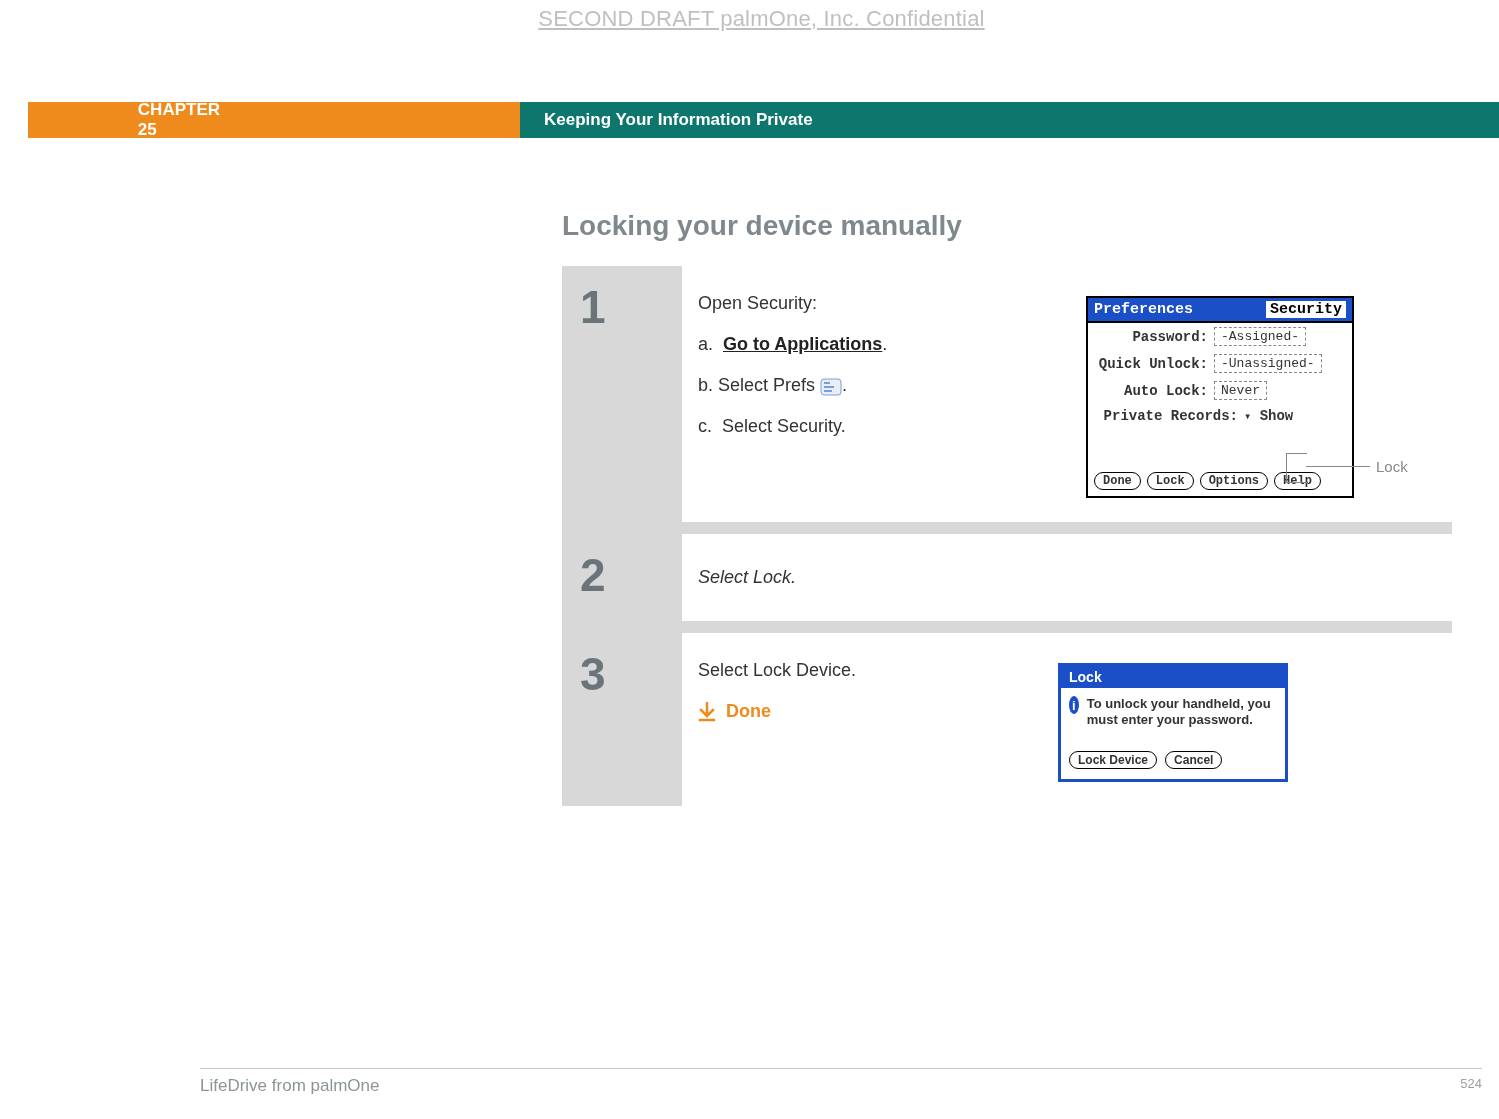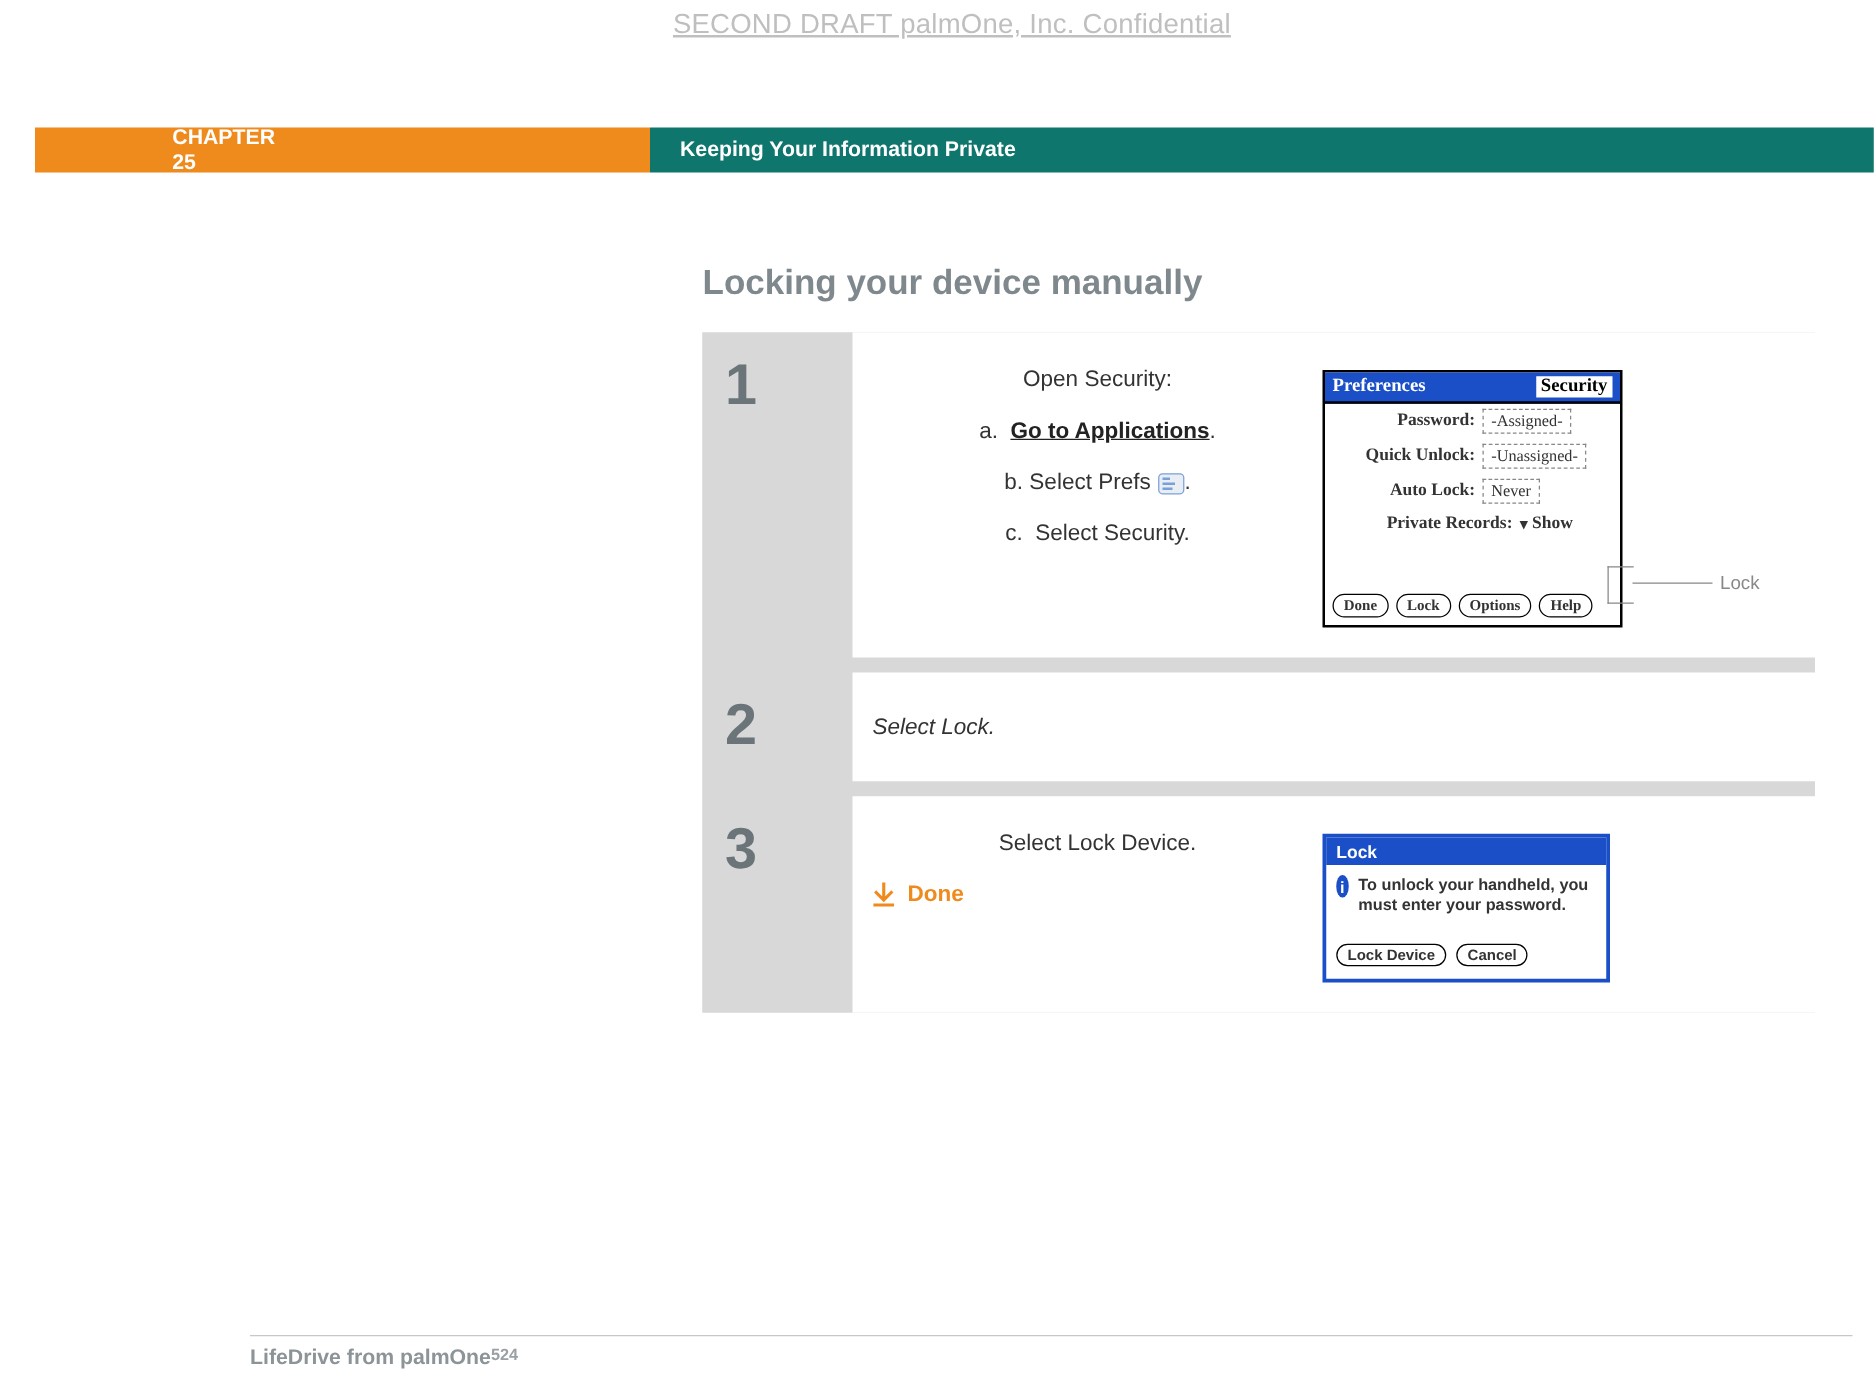--- a/index.html
+++ b/index.html
@@ -12,28 +12,28 @@
   .band-right { flex: 1; background: #0f766e; display: flex; align-items: center; padding-left: 24px; }
   .band-right span { color: #fff; font-weight: 700; font-size: 17px; }
   
   .content { position: absolute; top: 210px; left: 562px; width: 890px; }
   .section-title { color: #7f898d; font-weight: 700; font-size: 28px; margin-bottom: 24px; }
   .steps { background: #d8d8d8; }
   .step { display: flex; border-bottom: 12px solid #d8d8d8; }
   .step:last-child { border-bottom: none; }
   .num { width: 120px; background: #d8d8d8; color: #6a7479; font-weight: 800; font-size: 46px; padding: 14px 0 0 18px; font-family: Arial, Helvetica, sans-serif; }
   .body { flex: 1; background: #fff; padding: 24px 16px 24px 16px; display: flex; }
-  .instr { width: 360px; font-size: 18px; color: #333; line-height: 1.5; text-align: center; }
+  .instr { width: 360px; font-size: 18px; color: #333; line-height: 1.5; }
   .instr p { margin-bottom: 14px; }
   .instr a.link { color: #222; font-weight: 700; text-decoration: underline; }
   .done-row { display: flex; align-items: center; gap: 10px; color: #ef8a1d; font-weight: 700; }
   .done-row .arrow { display:inline-flex; }
   .screenshot-col { flex: 1; display: flex; align-items: flex-start; justify-content: flex-start; padding-top: 6px; position: relative; }
   
-  .palm-prefs { width: 240px; border: 2px solid #000; background: #fff; font-family: Liberation Serif, serif; }
+  .palm-prefs { width: 268px; border: 2px solid #000; background: #fff; font-family: Liberation Mono, monospace; margin-left: 28px; }
   .palm-title { background: #1a4fc8; color: #fff; font-weight: 900; font-size: 15px; padding: 3px 6px; display: flex; justify-content: space-between; border-bottom: 2px solid #000; }
   .palm-title .tt { color: #fff; }
   .palm-title .sub { color: #000; background: #fff; padding: 0 4px; font-weight: 700; }
   .palm-row { display: flex; align-items: center; padding: 4px 6px; font-size: 14px; }
   .palm-row .lbl { width: 120px; text-align: right; font-weight: 900; padding-right: 6px; }
   .palm-row .val { border: 1px dashed #888; padding: 1px 6px; font-size: 13px; background: #fff; }
   .palm-row.priv { font-weight: 900; }
   .palm-btns { display: flex; gap: 6px; padding: 6px; }
   .palm-btn { border: 1.5px solid #000; border-radius: 12px; padding: 1px 8px; font-size: 12px; font-weight: 700; background: #fff; }
   .callout { position: absolute; left: 248px; top: 168px; display: flex; align-items: center; }
@@ -43,21 +43,21 @@
   
   .palm-lock { width: 230px; border: 3px solid #1a4fc8; background: #fff; font-family: Arial, sans-serif; }
   .palm-lock .hdr { background: #1a4fc8; color: #fff; font-weight: 900; padding: 3px 8px; font-size: 14px; }
   .palm-lock .bodytxt { display: flex; gap: 8px; padding: 8px; }
   .palm-lock .info { width: 18px; height: 18px; border-radius: 50%; background: #1a4fc8; color: #fff; display: flex; align-items: center; justify-content: center; font-weight: 900; font-size: 13px; }
   .palm-lock .txt { font-size: 13px; font-weight: 900; line-height: 1.2; }
   .palm-lock .txt p { margin-bottom: 10px; }
   .palm-lock .btns { display: flex; gap: 8px; padding: 6px 8px 10px; }
   
   .footer-rule { position: absolute; left: 200px; width: 1282px; top: 1068px; border-top: 1px solid #c8c8c8; }
-  .footer { position: absolute; left: 200px; top: 1076px; width: 1282px; display: flex; font-weight: 700; color: #8c9498; font-size: 17px; }
+  .footer { position: absolute; left: 200px; top: 1076px; width: 1282px; display: flex; justify-content: space-between; font-weight: 400; color: #8c9498; font-size: 17px; }
   .footer .pg { font-size: 13px; color: #9aa1a5; }
   .prefs-icon { display:inline-block; width:22px; height:18px; vertical-align:middle; }
 </style>
 </head>
 <body>
 
 <div class="watermark">SECOND DRAFT palmOne, Inc.  Confidential</div>
 
 <div class="band">
   <div class="band-left">

